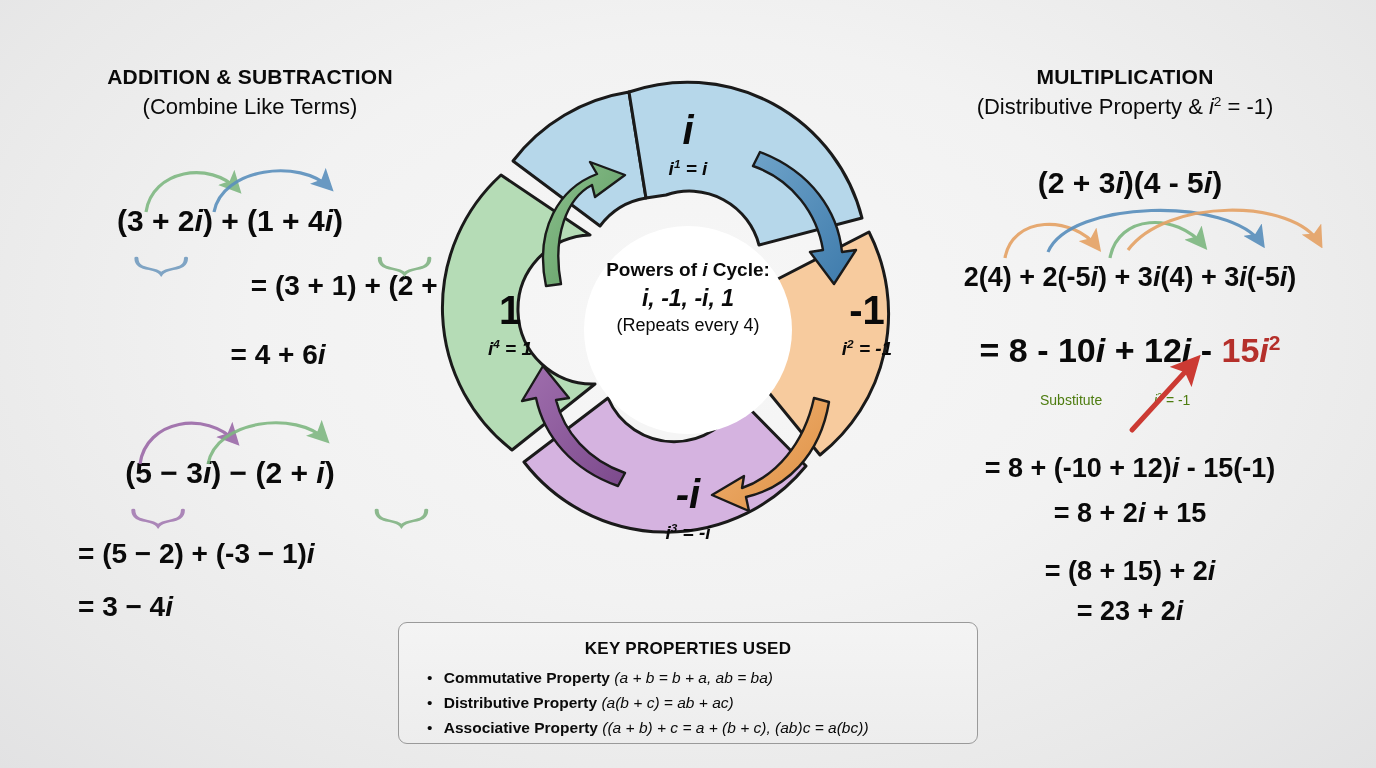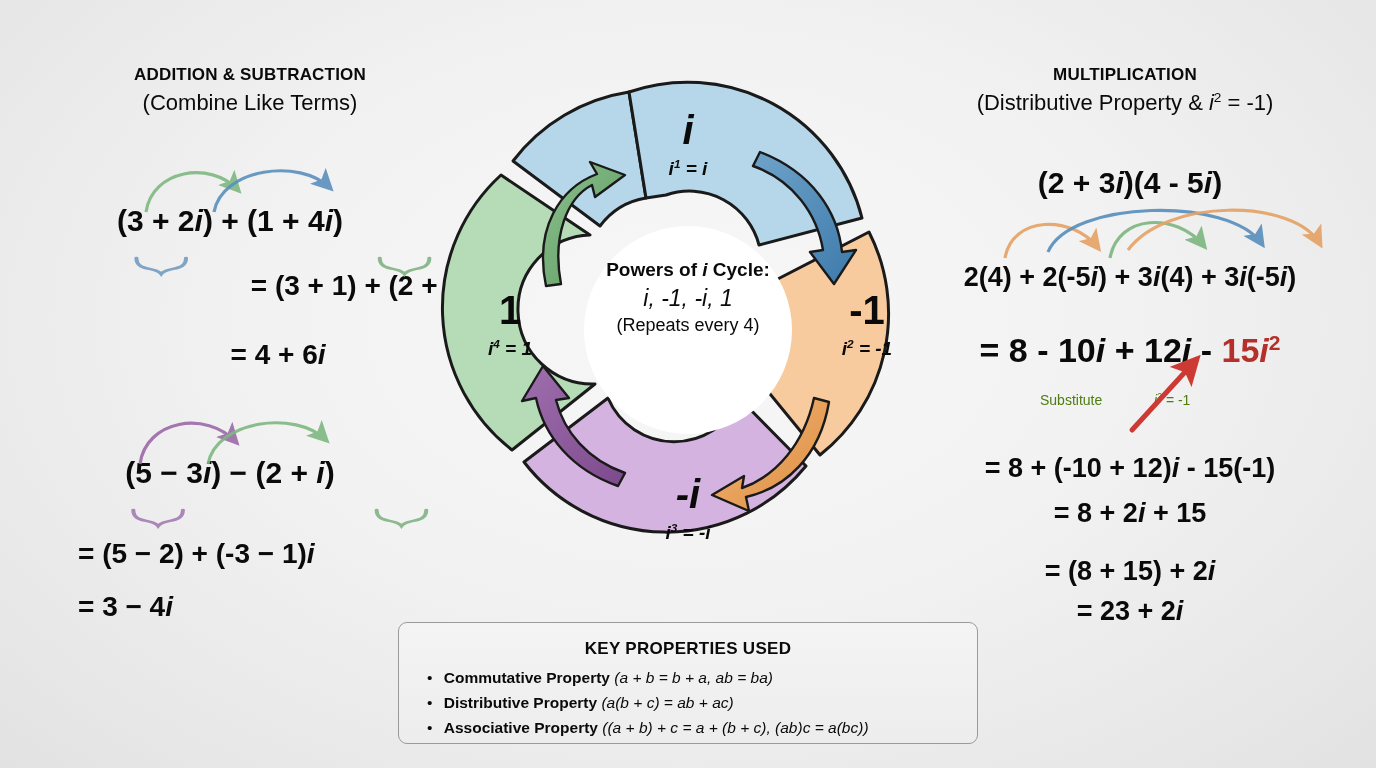--- a/index.html
+++ b/index.html
@@ -20,21 +20,21 @@
     inset: 0;
   }
 
   
   .col-title {
     position: absolute;
     text-align: center;
     width: 460px;
   }
   .col-title .main {
-    font-size: 17px;
+    font-size: 21px;
     font-weight: bold;
     letter-spacing: .2px;
     line-height: 1.05;
     white-space: nowrap;
   }
   .col-title .sub {
     font-size: 22px;
     font-weight: normal;
     margin-top: 6px;
     white-space: nowrap;
@@ -92,21 +92,21 @@
   }
 
   .hub {
     position: absolute;
     left: 572px;
     top: 258px;
     width: 232px;
     text-align: center;
   }
   .hub .l1 { font-size: 19px; font-weight: bold; line-height: 1.3; }
-  .hub .l2 { font-size: 23px; font-weight: normal; font-style: italic; line-height: 1.35; }
+  .hub .l2 { font-size: 23px; font-weight: bold; font-style: italic; line-height: 1.35; }
   .hub .l3 { font-size: 18px; font-weight: normal; line-height: 1.3; }
 
   
   #substitute-note {
     position: absolute;
     left: 1040px;
     top: 392px;
     font-size: 14px;
     font-weight: normal;
     color: #4d7c0f;

